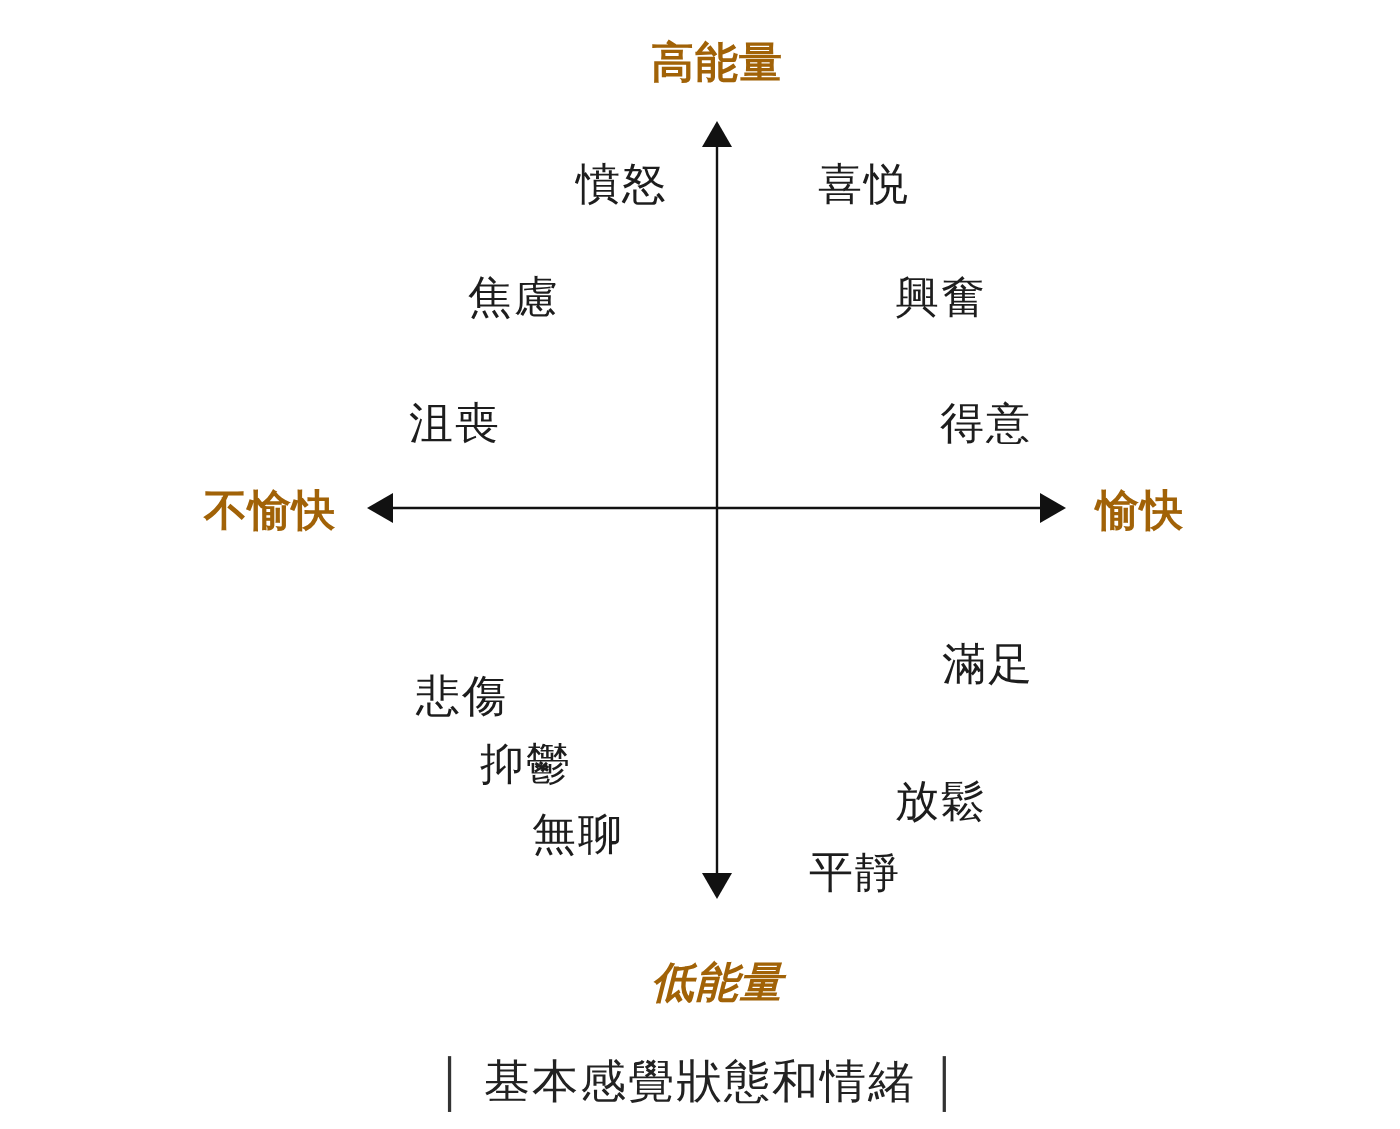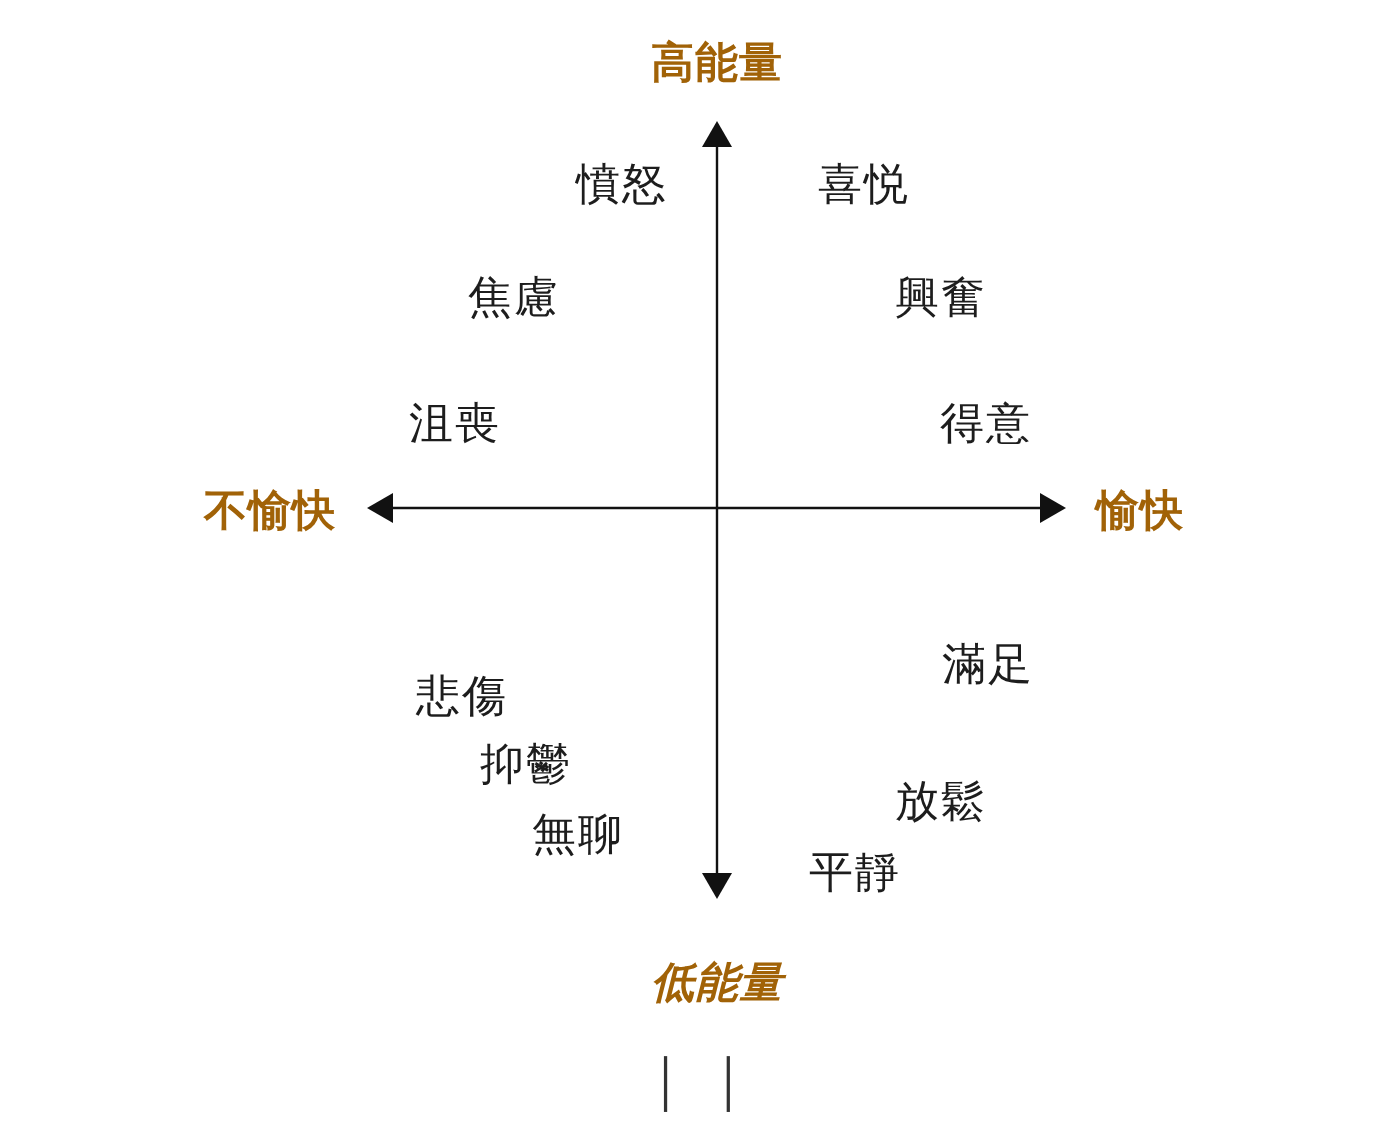--- a/index.html
+++ b/index.html
@@ -114,16 +114,17 @@
   <div class="label emotion pos-bl-0">悲傷</div>
   <div class="label emotion pos-bl-1">抑鬱</div>
   <div class="label emotion pos-bl-2">無聊</div>
 
   <div class="label emotion pos-br-0">滿足</div>
   <div class="label emotion pos-br-1">放鬆</div>
   <div class="label emotion pos-br-2">平靜</div>
 
   <div class="caption">
     <span class="caption-bar">│</span>
+    <span class="caption-text">基本感覺狀態和情緒</span>
     <span class="caption-bar">│</span>
   </div>
 
 </div>
 
 </body></html>

